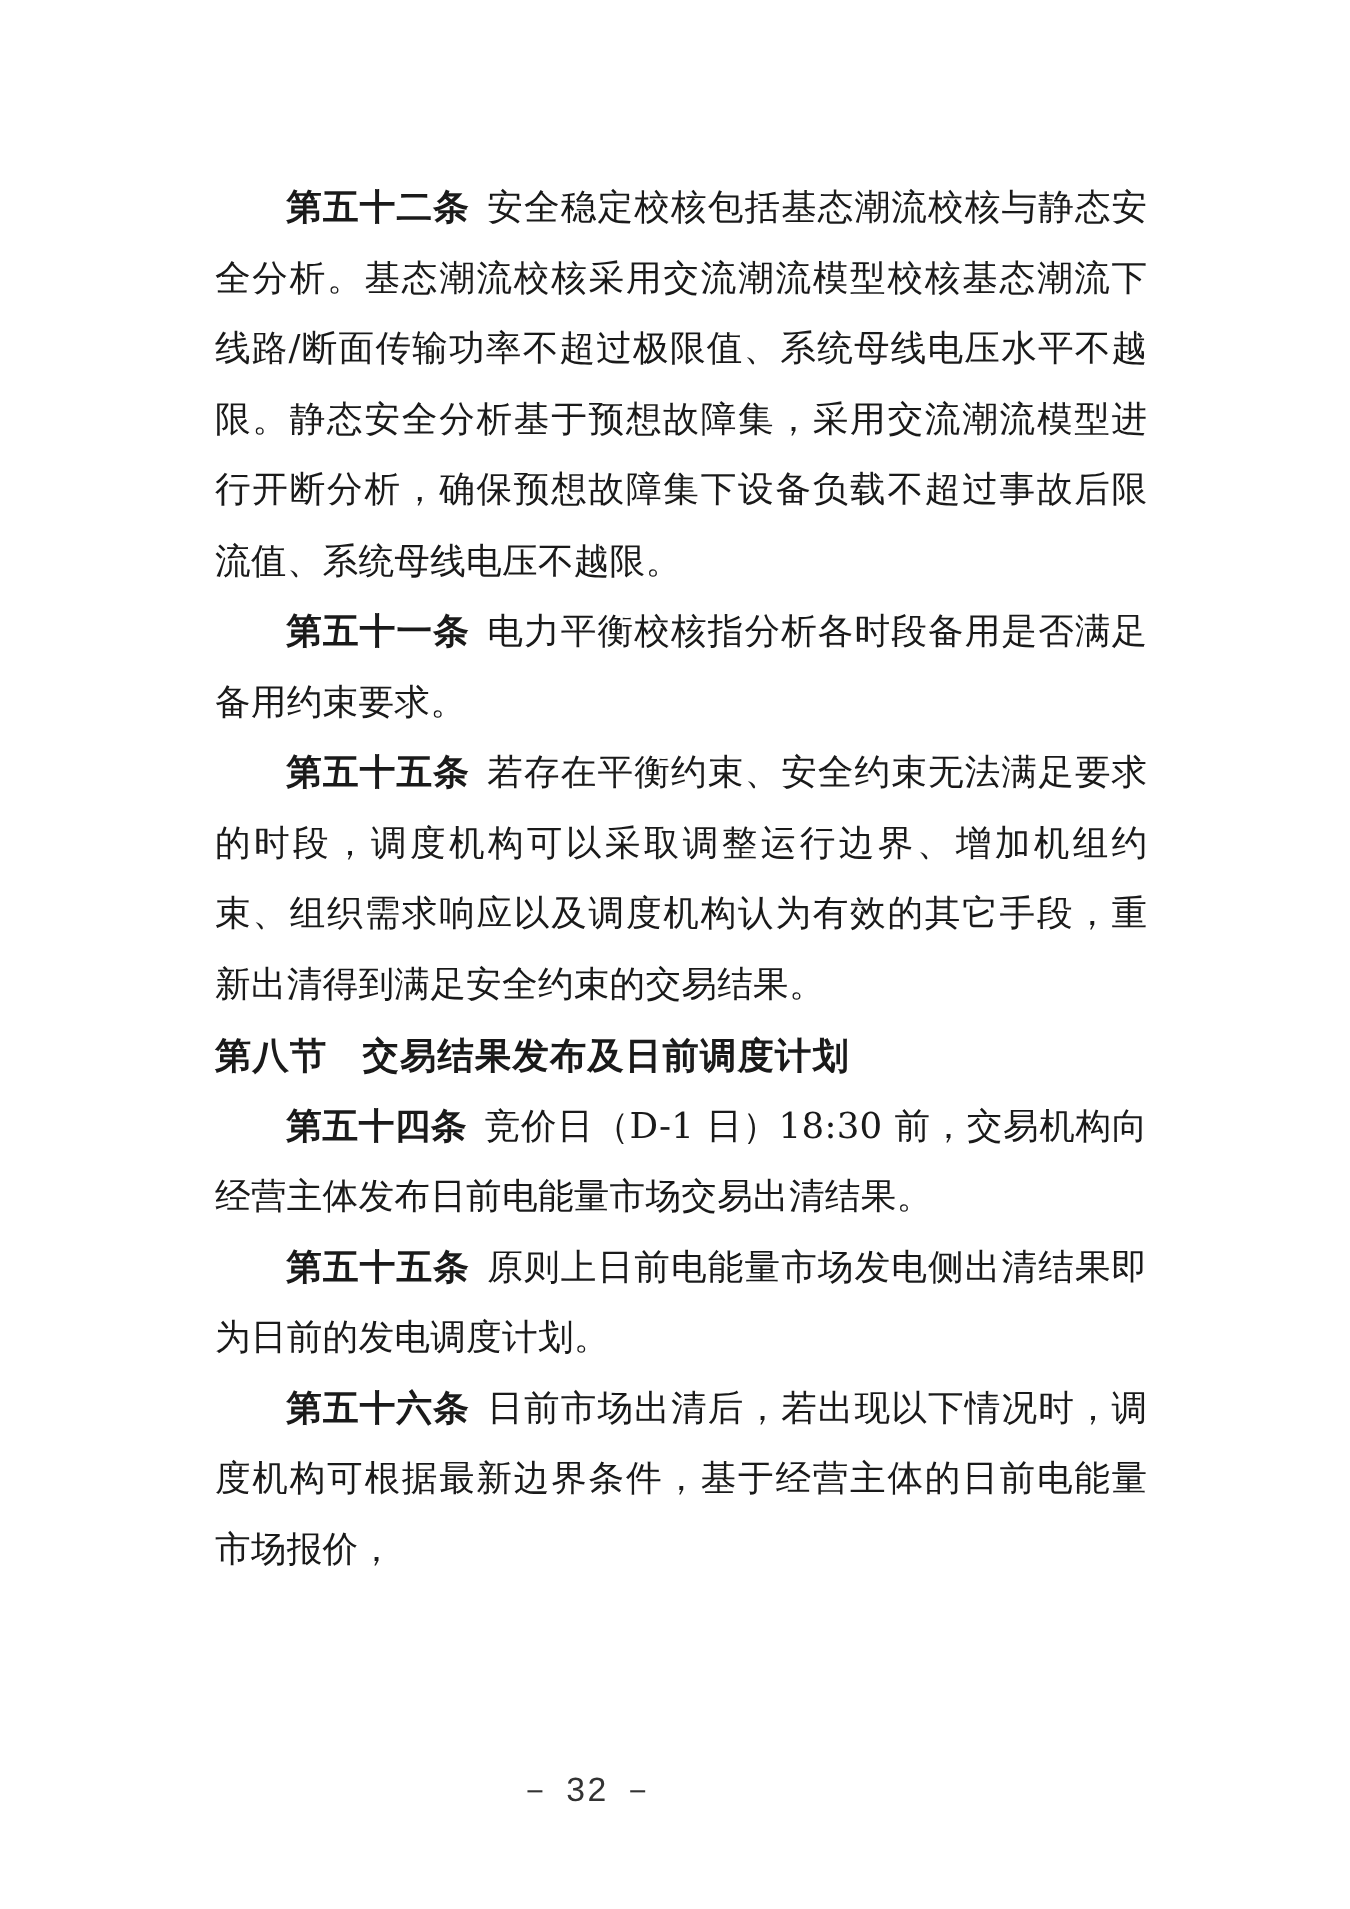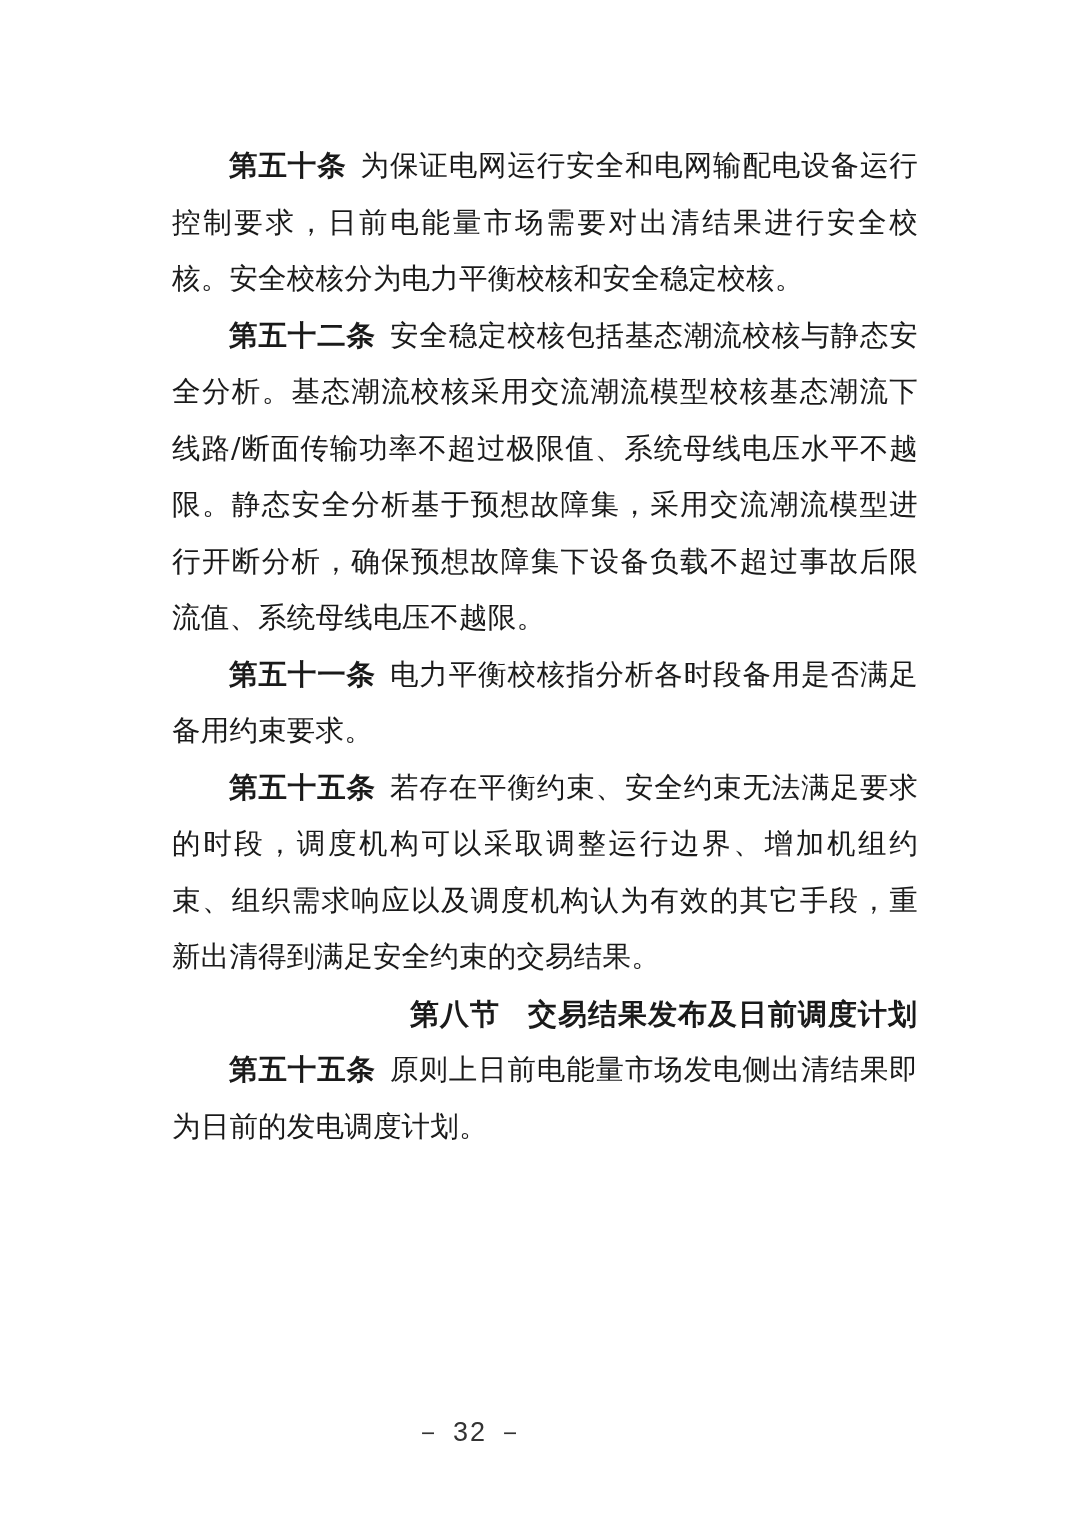--- a/index.html
+++ b/index.html
@@ -33,21 +33,21 @@
     }
     .article-num {
       font-weight: bold;
       font-family: "DejaVu Sans", "Liberation Sans", sans-serif;
       margin-right: 14px;
     }
     .section-heading {
       margin: 0;
       font-size: 29px;
       line-height: 56.5px;
-      text-align: right;
+      text-align: left;
       font-weight: bold;
       font-family: "DejaVu Sans", "Liberation Sans", sans-serif;
       letter-spacing: 1px;
     }
     .section-heading .gap {
       display: inline-block;
       width: 28px;
     }
     .page-number {
       position: absolute;
@@ -59,29 +59,30 @@
       font-size: 27px;
       color: #333333;
       letter-spacing: 2px;
     }
   </style>
 </head>
 <body>
 
 <div class="page">
 
-  <p class="para"><span class="article-num">第五十条</span><span>为保证电网运行安全和电网输配电设备运行控制要求，日前电能量市场需要对出清结果进行安全校核。安全校核分为电力平衡校核和安全稳定校核。</span></p>
 
   <p class="para"><span class="article-num">第五十二条</span><span>安全稳定校核包括基态潮流校核与静态安全分析。基态潮流校核采用交流潮流模型校核基态潮流下线路/断面传输功率不超过极限值、系统母线电压水平不越限。静态安全分析基于预想故障集，采用交流潮流模型进行开断分析，确保预想故障集下设备负载不超过事故后限流值、系统母线电压不越限。</span></p>
 
   <p class="para"><span class="article-num">第五十一条</span><span>电力平衡校核指分析各时段备用是否满足备用约束要求。</span></p>
 
   <p class="para"><span class="article-num">第五十五条</span><span>若存在平衡约束、安全约束无法满足要求的时段，调度机构可以采取调整运行边界、增加机组约束、组织需求响应以及调度机构认为有效的其它手段，重新出清得到满足安全约束的交易结果。</span></p>
 
   <h2 class="section-heading"><span>第八节</span><span class="gap"></span><span>交易结果发布及日前调度计划</span></h2>
 
+  <p class="para"><span class="article-num">第五十四条</span><span>竞价日（D-1 日）18:30 前，交易机构向经营主体发布日前电能量市场交易出清结果。</span></p>
 
   <p class="para"><span class="article-num">第五十五条</span><span>原则上日前电能量市场发电侧出清结果即为日前的发电调度计划。</span></p>
 
+  <p class="para"><span class="article-num">第五十六条</span><span>日前市场出清后，若出现以下情况时，调度机构可根据最新边界条件，基于经营主体的日前电能量市场报价，</span></p>
 
 </div>
 
 <div class="page-number">－ 32 －</div>
 
 </body></html>

